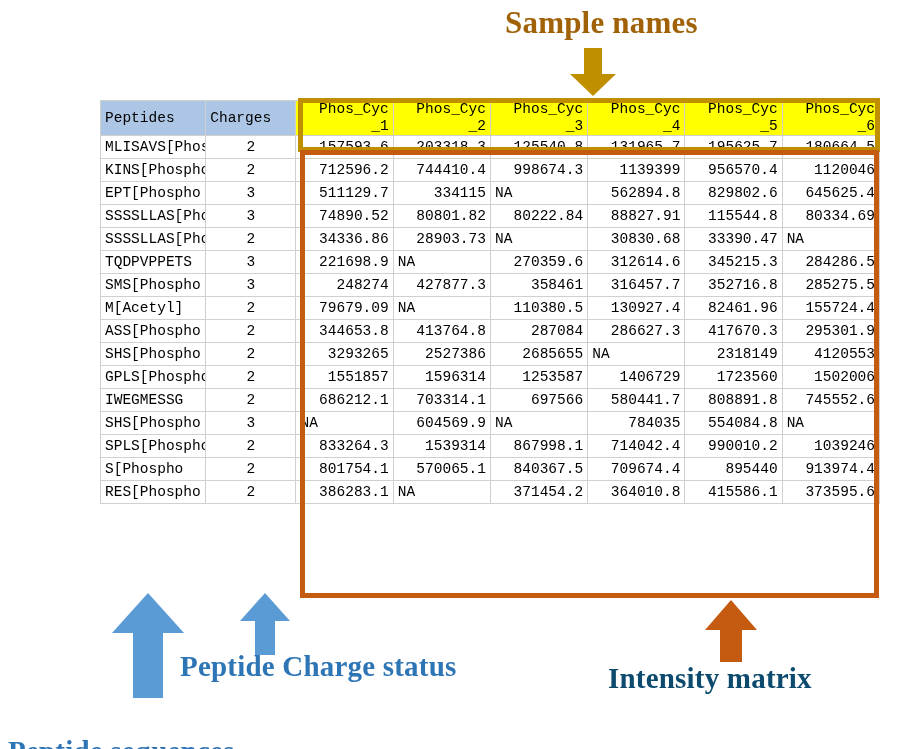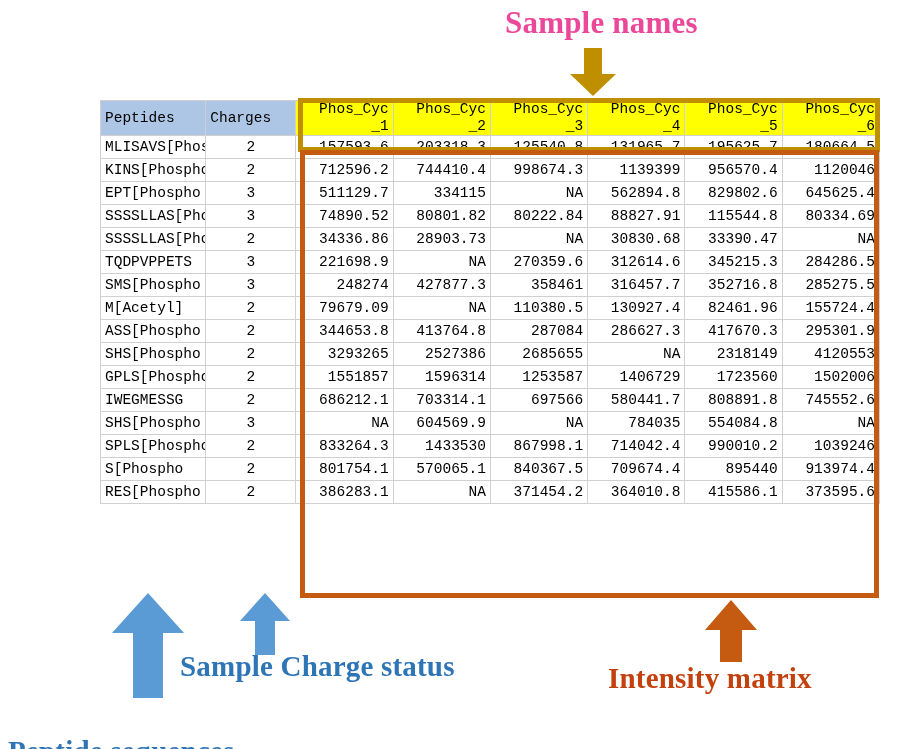--- a/index.html
+++ b/index.html
@@ -16,37 +16,37 @@
   .anno-label{
     position:absolute;
     font-family:"Liberation Serif", serif;
     font-weight:bold;
     white-space:nowrap;
     letter-spacing:.2px;
   }
   #anno-sample-names{
     left:505px; top:5px;
     font-size:31px;
-    color:#ec4899;
+    color:#a16207;
   }
   #anno-charge-status{
     left:180px; top:650px;
     font-size:29px;
     color:#2e75b6;
   }
   #anno-peptide-seq{
     left:8px; top:703px;
     font-size:29px;
     color:#2e75b6;
     margin-top:32px;
   }
   #anno-intensity-matrix{
     left:608px; top:662px;
     font-size:29px;
-    color:#c2410c;
+    color:#0c4a6e;
   }
 
   
   .arrow{position:absolute;}
   .arrow .shaft{position:absolute;}
   .arrow .head{position:absolute;width:0;height:0;}
 
   
   #arrow-sample-names{left:570px;top:48px;width:46px;height:48px;}
   #arrow-sample-names .shaft{
@@ -140,21 +140,21 @@
     text-align:right;
     white-space:normal;
     line-height:17px;
     padding:4px 3px 2px 3px;
     overflow:visible;
   }
 
   td.pep{text-align:left;}
   td.chg{text-align:center;}
   td.val{text-align:right;}
-  td.val.na{text-align:right;}
+  td.val.na{text-align:left;}
 
   
   .hl-box{position:absolute;pointer-events:none;}
   #box-sample-names{
     left:298px; top:98px;
     width:582px; height:54px;
     border:5px solid #bf8f00;
     box-sizing:border-box;
   }
   #box-intensity-matrix{
@@ -337,21 +337,21 @@
           <td class="val">604569.9</td>
           <td class="val na">NA</td>
           <td class="val">784035</td>
           <td class="val">554084.8</td>
           <td class="val na">NA</td>
         </tr>
         <tr>
           <td class="pep">SPLS[Phospho</td>
           <td class="chg">2</td>
           <td class="val">833264.3</td>
-          <td class="val">1433530</td>
+          <td class="val">1539314</td>
           <td class="val">867998.1</td>
           <td class="val">714042.4</td>
           <td class="val">990010.2</td>
           <td class="val">1039246</td>
         </tr>
         <tr>
           <td class="pep">S[Phospho</td>
           <td class="chg">2</td>
           <td class="val">801754.1</td>
           <td class="val">570065.1</td>
@@ -386,19 +386,19 @@
 <div class="arrow" id="arrow-peptide-seq">
   <div class="head"></div>
   <div class="shaft"></div>
 </div>
 <div class="anno-label" id="anno-peptide-seq">Peptide sequences</div>
 
 <div class="arrow" id="arrow-charge-status">
   <div class="head"></div>
   <div class="shaft"></div>
 </div>
-<div class="anno-label" id="anno-charge-status">Sample Charge status</div>
+<div class="anno-label" id="anno-charge-status">Peptide Charge status</div>
 
 <div class="arrow" id="arrow-intensity-matrix">
   <div class="head"></div>
   <div class="shaft"></div>
 </div>
 <div class="anno-label" id="anno-intensity-matrix">Intensity matrix</div>
 
 </body></html>

